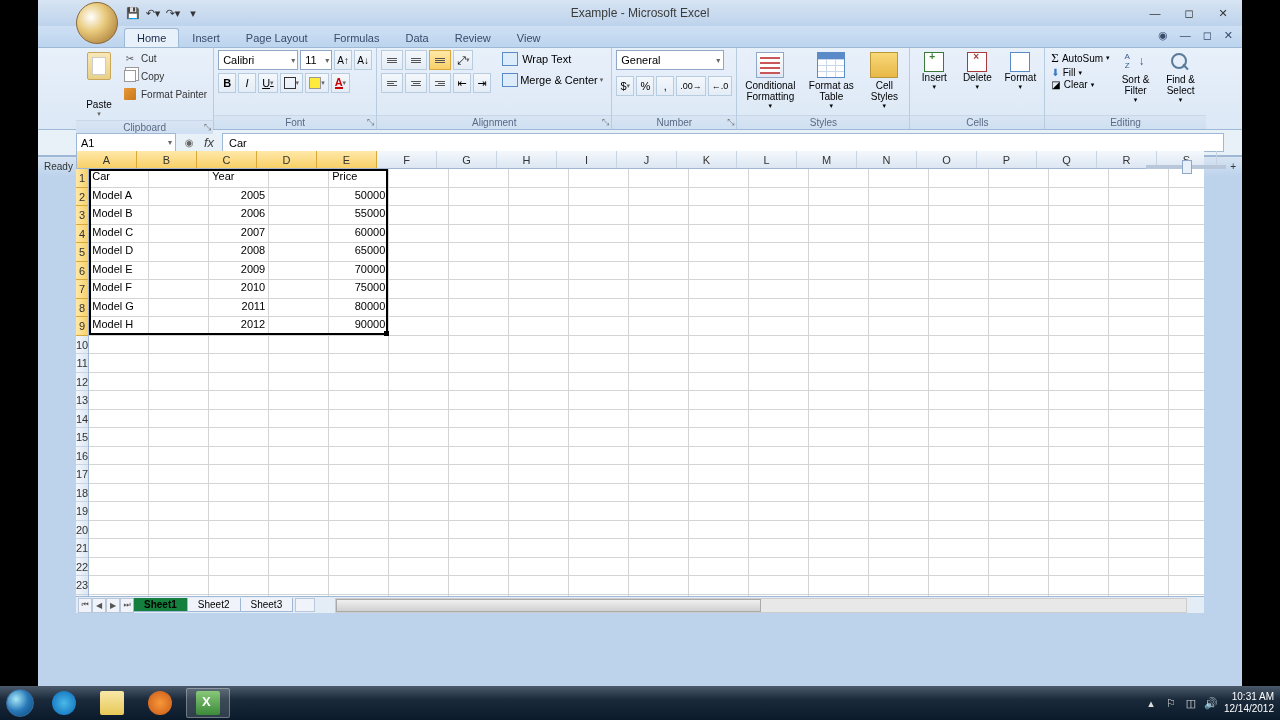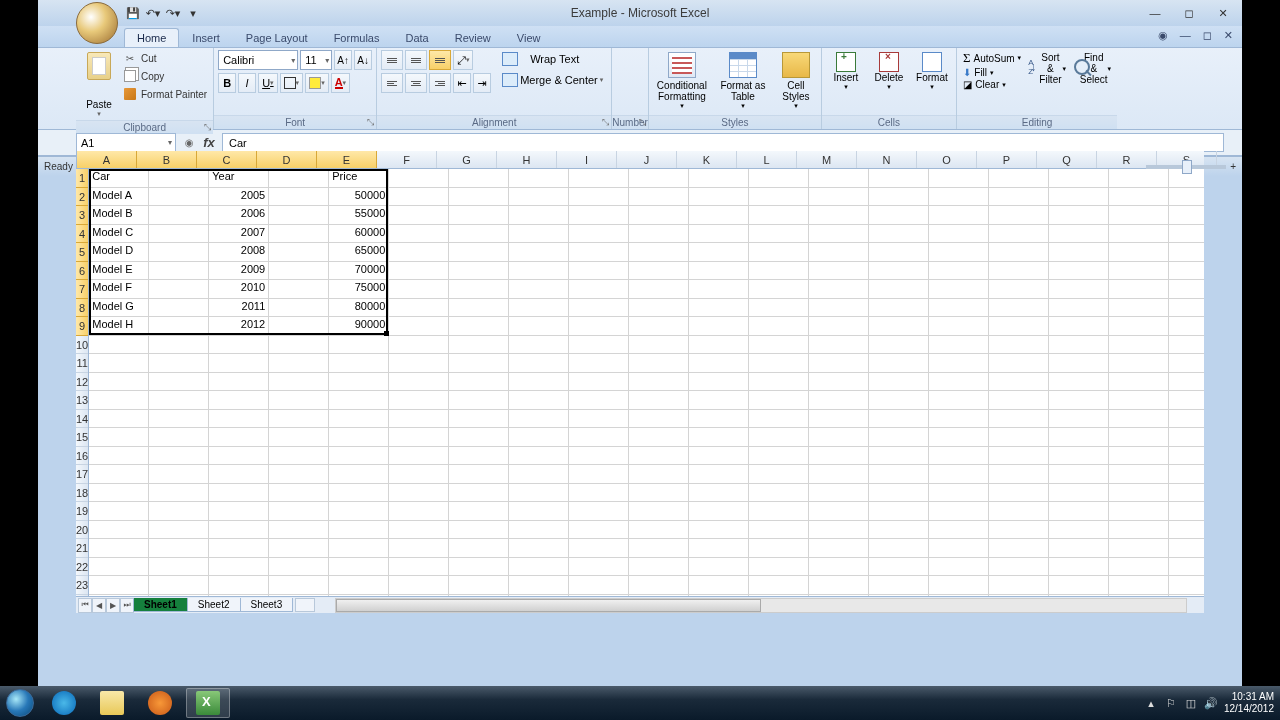--- a/index.html
+++ b/index.html
@@ -55,21 +55,21 @@
 .underline { text-decoration: underline; }
 .border-ico { width: 12px; height: 12px; border: 1px solid #333; }
 .fill-ico { width: 12px; height: 12px; background: #ffeb3b; border: 1px solid #999; }
 .fontcolor-ico { color: #c00; font-weight: bold; border-bottom: 2px solid #c00; line-height: 10px; }
 
 
 .align-col { display: flex; flex-direction: column; gap: 3px; }
 .align-row { display: flex; gap: 2px; }
 .align-ico { display: flex; flex-direction: column; gap: 1px; padding: 2px; }
 .align-ico span { width: 10px; height: 1px; background: #555; display: block; }
-.wrap-btn { display: flex; align-items: center; gap: 12px; font-size: 11px; cursor: pointer; padding: 2px 4px; }
+.wrap-btn { display: flex; align-items: center; gap: 4px; font-size: 11px; cursor: pointer; padding: 2px 4px; }
 .wrap-ico { width: 16px; height: 14px; border: 1px solid #5a8ac8; background: #dcecfa; }
 .merge-btn { display: flex; align-items: center; gap: 2px; font-size: 11px; cursor: pointer; padding: 2px 4px; }
 
 
 .num-format { width: 108px; height: 20px; background: #fff; border: 1px solid #8fa8c8; font-size: 11px; padding: 1px 4px; display: flex; align-items: center; position: relative; margin-bottom: 3px; }
 .num-format::after { content: '▾'; position: absolute; right: 3px; font-size: 8px; color: #666; }
 .num-row { display: flex; gap: 2px; }
 
 
 .big-btn { display: flex; flex-direction: column; align-items: center; width: 58px; padding: 2px; cursor: pointer; font-size: 10px; text-align: center; }
@@ -85,35 +85,35 @@
 .insert-ico { width: 20px; height: 20px; background: #fff; border: 1px solid #3a7a3a; position: relative; }
 .insert-ico::after { content: '+'; color: #3a7a3a; position: absolute; top: -2px; left: 4px; font-weight: bold; }
 .delete-ico { width: 20px; height: 20px; background: #fff; border: 1px solid #a83a3a; position: relative; }
 .delete-ico::after { content: '×'; color: #a83a3a; position: absolute; top: -2px; left: 5px; font-weight: bold; }
 .format-ico { width: 20px; height: 20px; background: #fff; border: 1px solid #5a8ac8; }
 
 
 .edit-col { display: flex; flex-direction: column; gap: 1px; }
 .edit-item { display: flex; align-items: center; gap: 3px; font-size: 10px; cursor: pointer; padding: 0 2px; white-space: nowrap; }
 .sigma { font-family: serif; font-size: 13px; }
-.edit-btn { display: flex; flex-direction: row; align-items: center; width: 42px; padding: 2px; cursor: pointer; font-size: 10px; text-align: center; }
+.edit-btn { display: flex; flex-direction: column; align-items: center; width: 42px; padding: 2px; cursor: pointer; font-size: 10px; text-align: center; }
 .sort-ico { width: 22px; height: 22px; position: relative; }
 .sort-ico::before { content: 'A\A Z'; white-space: pre; font-size: 8px; position: absolute; left: 0; top: 0; line-height: 9px; color: #3a5a8a; }
 .sort-ico::after { content: '↓'; position: absolute; right: 2px; top: 2px; color: #3a5a8a; font-size: 12px; }
 .find-ico { width: 22px; height: 22px; position: relative; }
 .find-ico::before { content: ''; position: absolute; width: 12px; height: 12px; border: 2px solid #5a7a9a; border-radius: 50%; top: 1px; left: 1px; }
 .find-ico::after { content: ''; position: absolute; width: 7px; height: 2px; background: #5a7a9a; transform: rotate(45deg); top: 14px; left: 12px; }
 
 
 .formula-row { height: 26px; background: #e8f0f8; display: flex; align-items: center; border-bottom: 1px solid #9fb8d6; justify-content: space-between; }
 .name-box { width: 100px; height: 19px; background: #fff; border: 1px solid #9fb8d6; margin-left: 38px; font-size: 11px; padding: 1px 4px; display: flex; align-items: center; position: relative; }
 .name-box::after { content: '▾'; position: absolute; right: 3px; font-size: 8px; color: #666; }
 .fx-btns { display: flex; gap: 2px; margin: 0 4px; }
 .fx-btn { width: 18px; height: 18px; display: flex; align-items: center; justify-content: center; font-size: 10px; color: #666; cursor: pointer; }
-.fx-label { font-style: italic; font-weight: bold; font-size: 13px; color: #444; }
+.fx-label { font-style: italic; font-weight: normal; font-size: 13px; color: #444; }
 .formula-input { flex: 1; height: 19px; background: #fff; border: 1px solid #9fb8d6; font-size: 11px; padding: 1px 6px; display: flex; align-items: center; margin-right: 18px; }
 
 
 .grid-area { position: absolute; top: 151px; left: 38px; right: 38px; bottom: 73px; background: #fff; display: flex; flex-direction: column; }
 .col-headers { display: flex; height: 18px; background: linear-gradient(#f4f8fc, #dce6f2); border-bottom: 1px solid #9fb8d6; }
 .select-all { width: 24px; border-right: 1px solid #9fb8d6; background: linear-gradient(135deg, transparent 50%, #b8c8da 50% 60%, transparent 60%); cursor: pointer; }
 .col-h { width: 60px; border-right: 1px solid #c8d4e2; text-align: center; font-size: 11px; color: #333; line-height: 18px; cursor: pointer; }
 .col-h.sel { background: linear-gradient(#ffe8a8, #f8d068); border-right: 1px solid #d8a838; }
 .grid-body { flex: 1; display: flex; overflow: hidden; position: relative; }
 .row-headers { width: 24px; background: linear-gradient(90deg, #f4f8fc, #dce6f2); border-right: 1px solid #9fb8d6; }
@@ -326,20 +326,30 @@
               <span class="wrap-ico"></span>
               <span>Merge &amp; Center</span>
               <span style="font-size:7px;color:#666">▾</span>
             </div>
         </div>
       </div>
       <div class="group-label"><span>Alignment</span><span class="launcher">⤡</span></div>
     </div>
 
     <div class="group">
+      <div class="group-body" style="flex-direction:column">
+        <div class="num-format">General</div>
+        <div class="num-row">
+          <div class="rbtn dd">$</div>
+          <div class="rbtn">%</div>
+          <div class="rbtn">,</div>
+          <div class="rbtn" style="font-size:9px">.00→</div>
+          <div class="rbtn" style="font-size:9px">←.0</div>
+        </div>
+      </div>
       <div class="group-label"><span>Number</span><span class="launcher">⤡</span></div>
     </div>
 
     <div class="group">
       <div class="group-body">
         <div class="big-btn">
             <div class="big-ico cond-ico"></div>
             <span>Conditional Formatting</span>
             <span style="font-size:7px">▾</span>
           </div>

